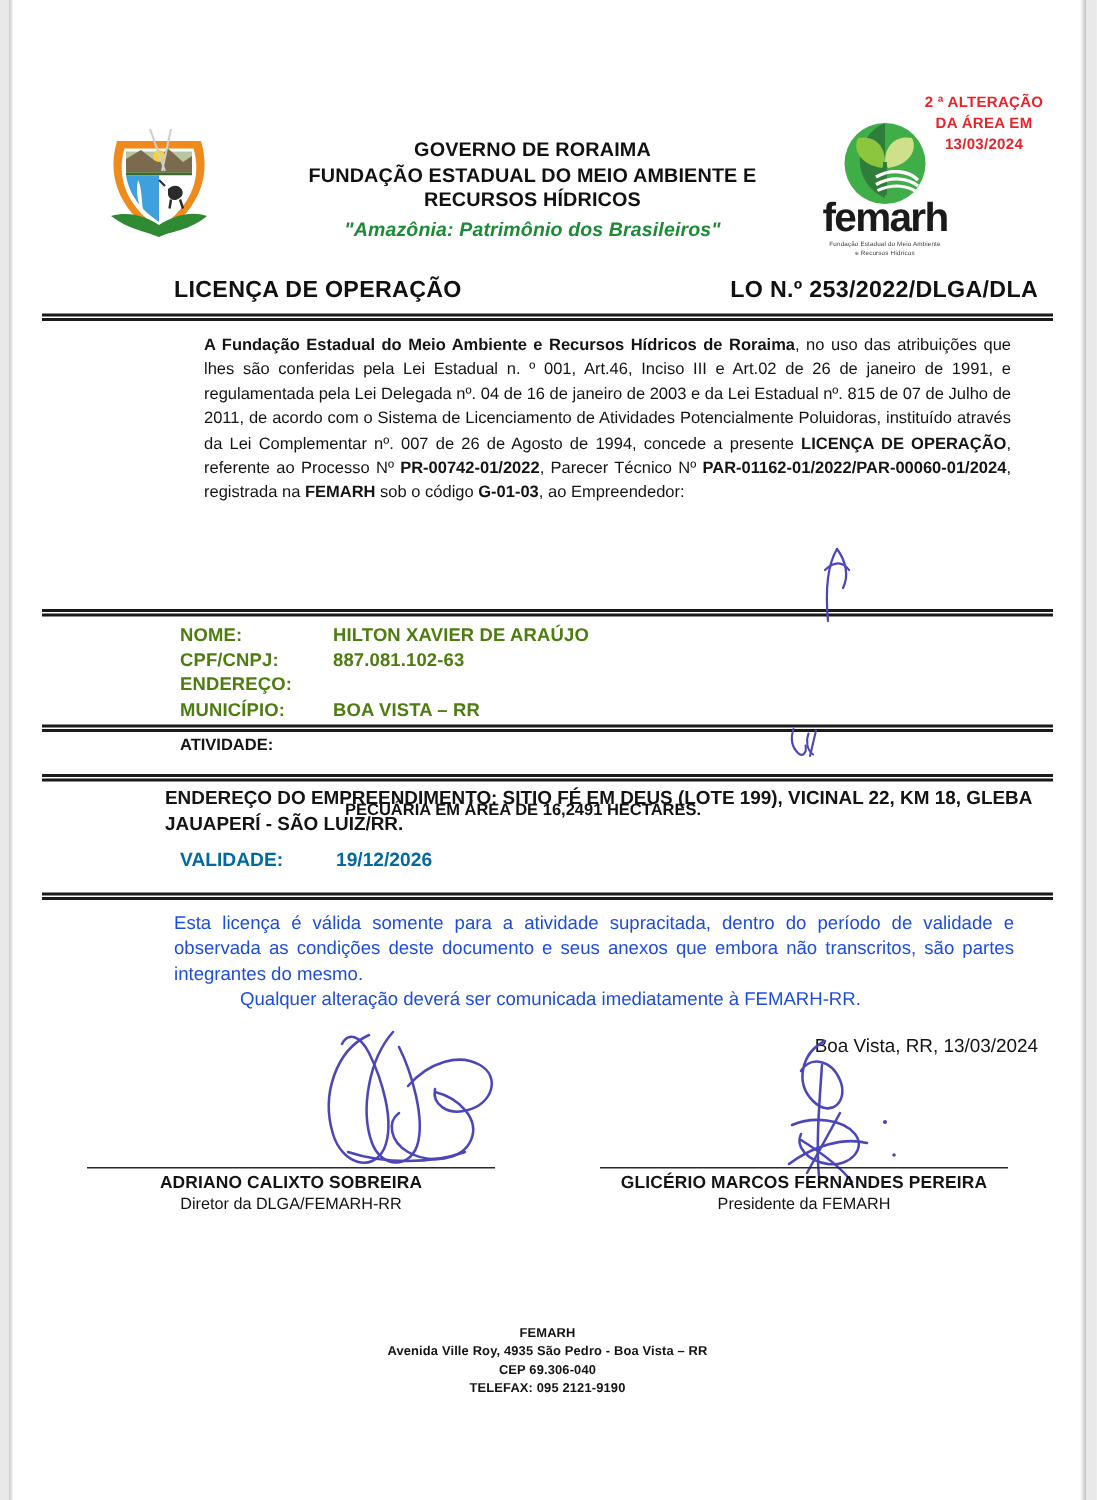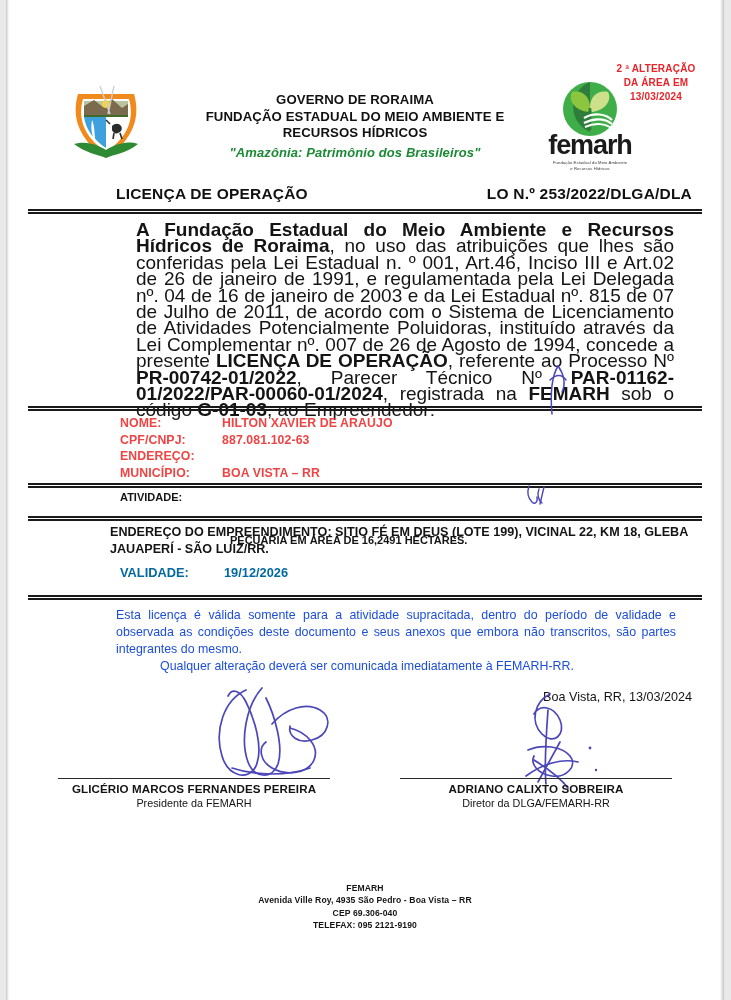--- a/index.html
+++ b/index.html
@@ -130,36 +130,36 @@
   #rule-body  { top: 406px; }
   #rule-nome  { top: 483px; }
   #rule-ativ  { top: 516px; }
   #rule-valid { top: 595px; }
 
   
   .body-par {
     position: absolute;
     left: 130px; top: 222px;
     width: 538px;
-    font-size: 19px;
+    font-size: 11px;
     line-height: 16.4px;
     color: #141414;
     text-align: justify;
     text-justify: inter-word;
   }
   .body-par b { font-weight: bold; }
 
   
   .fields {
     position: absolute;
     left: 22px; top: 415px;
     width: 674px;
     padding-left: 92px;
     font-size: 12.3px;
-    color: #ef4444;
+    color: #4d7c0f;
   }
   .frow { display: flex; line-height: 16.6px; }
   .flabel { width: 102px; font-weight: bold; letter-spacing: .1px; }
   .fvalue { font-weight: bold; letter-spacing: .1px; }
 
   .ativ-row {
     position: absolute;
     left: 22px; top: 491px;
     width: 674px;
     padding-left: 92px;
@@ -400,26 +400,26 @@
   <svg class="ink" id="ink-ativ" width="26" height="22" viewBox="0 0 26 22">
     <g fill="none" stroke="#4b47b8" stroke-width="1.4" stroke-linecap="round">
       <path d="M5 2 C3 8 4 14 8 18 C11 21 14 18 13 13"></path>
       <path d="M15 5 C13 10 14 16 18 19"></path>
       <path d="M20 3 L16 20"></path>
     </g>
   </svg>
 
   <div class="sig-area">
     <div class="sig-col">
+      <div class="sig-line">ADRIANO CALIXTO SOBREIRA</div>
+      <div class="sig-role">Diretor  da DLGA/FEMARH-RR</div>
+    </div>
+    <div class="sig-col">
       <div class="sig-line">GLICÉRIO MARCOS FERNANDES PEREIRA</div>
       <div class="sig-role">Presidente da FEMARH</div>
-    </div>
-    <div class="sig-col">
-      <div class="sig-line">ADRIANO CALIXTO SOBREIRA</div>
-      <div class="sig-role">Diretor  da DLGA/FEMARH-RR</div>
     </div>
   </div>
 
   <div class="footer">
     <div>FEMARH</div>
     <div>Avenida Ville Roy, 4935 São Pedro - Boa Vista – RR</div>
     <div>CEP 69.306-040</div>
     <div>TELEFAX: 095 2121-9190</div>
   </div>
 

